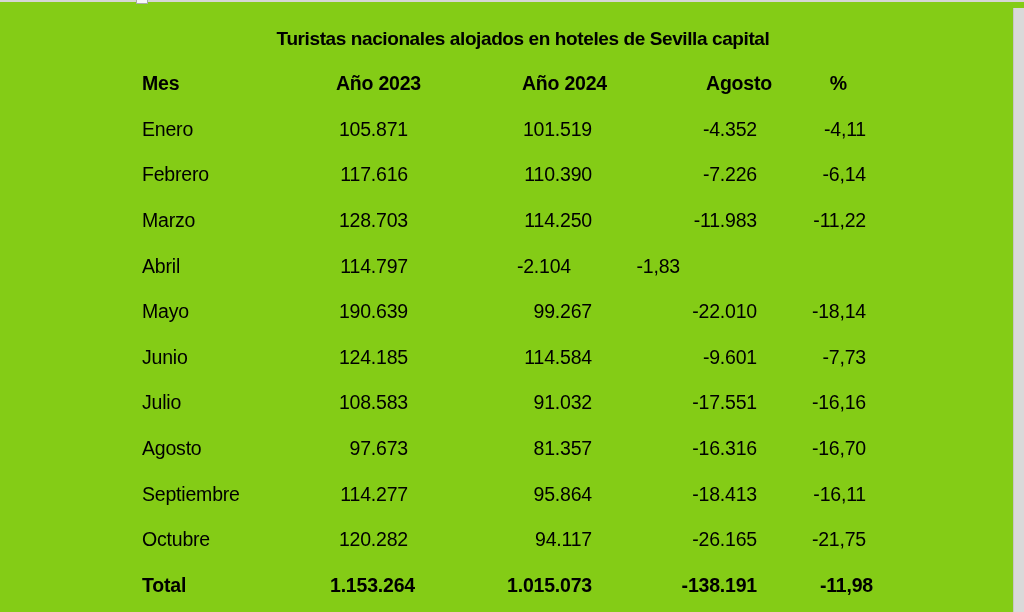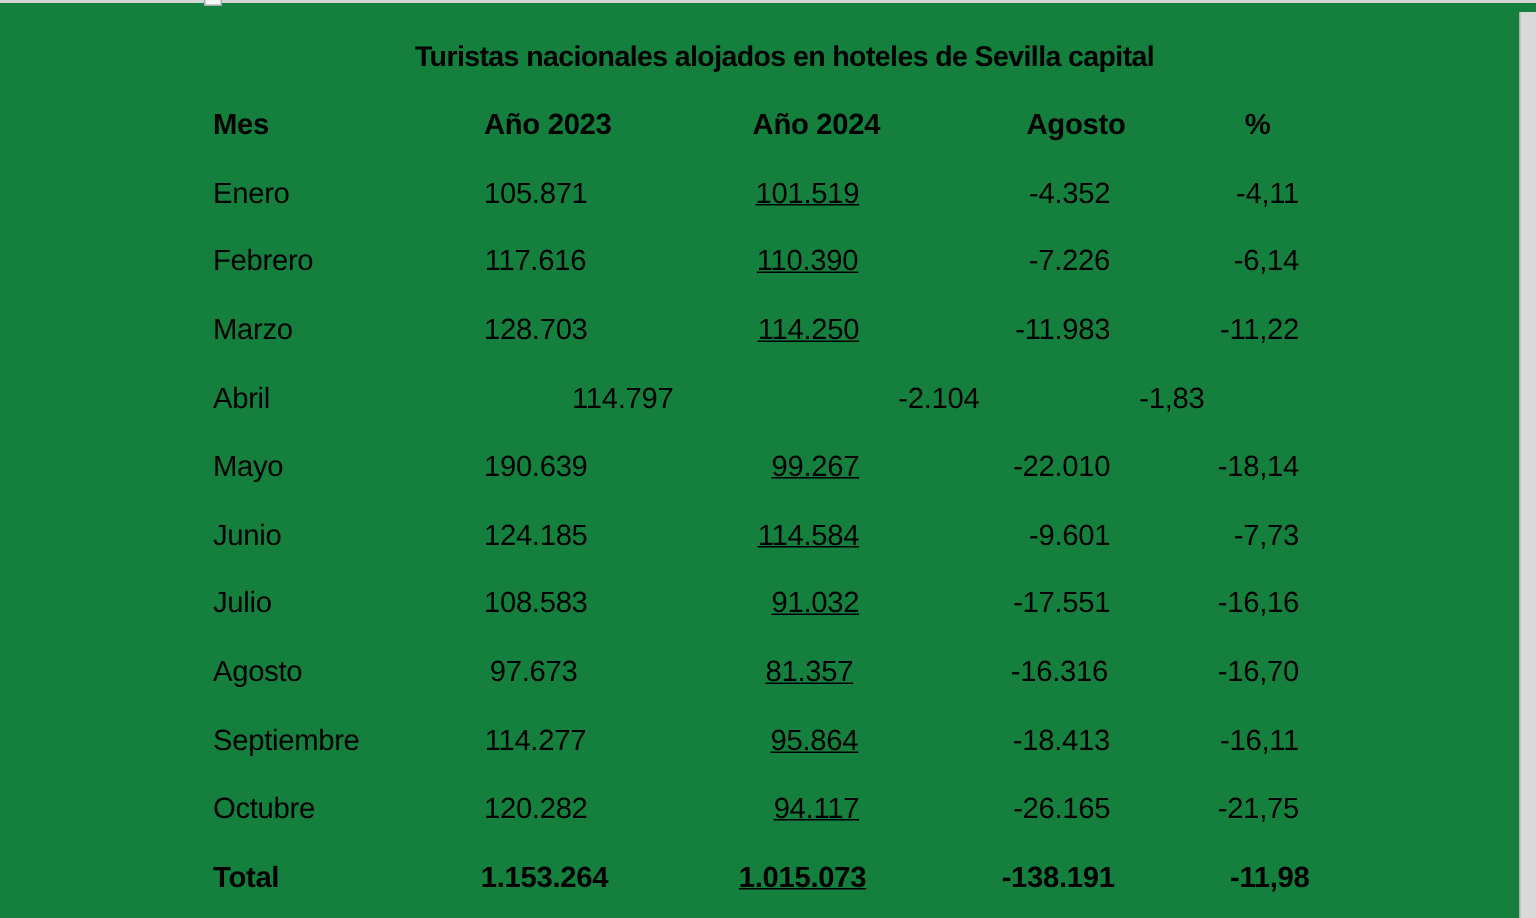--- a/index.html
+++ b/index.html
@@ -1,20 +1,20 @@
 <!DOCTYPE html>
 <html><head>
 <meta charset="utf-8">
 <style>
   html, body { margin: 0; padding: 0; background: #ffffff; }
   .page {
     position: relative;
     width: 1024px;
     height: 612px;
-    background: #15803d;
+    background: #84cc16;
     overflow: hidden;
     font-family: "Liberation Sans", "DejaVu Sans", sans-serif;
     color: #000000;
   }
   .top-line {
     position: absolute;
     left: 0; top: 0;
     width: 1024px; height: 2px;
     background: #d6d6d6;
   }
@@ -47,32 +47,31 @@
     position: absolute;
     left: 142px; top: 61px;
     width: 731px;
     font-size: 19.5px;
     letter-spacing: -0.2px;
   }
   .tr {
     display: flex;
     height: 45.6px;
     align-items: center;
-    gap: 41px;
   }
   .td { box-sizing: border-box; white-space: nowrap; }
   .c1 { width: 188px; text-align: left; }
   .c2 { width: 91px;  text-align: right; }
   .c3 { width: 186px; text-align: right; }
   .c4 { width: 165px; text-align: right; }
   .c5 { width: 101px; text-align: right; }
   .head .td, .total .td { font-weight: bold; }
   .head .c5 { padding-right: 26px; }
   .body .c2, .total .c2 { padding-right: 13px; }
-  .body .c3, .total .c3 { padding-right: 15px; text-decoration: underline; }
+  .body .c3, .total .c3 { padding-right: 15px; }
   .body .c4, .total .c4 { padding-right: 15px; }
   .body .c5 { padding-right: 7px; }
   .total .c5 { padding-right: 0; }
 </style>
 </head>
 <body>
 
 <div class="page">
 
   <div class="top-line"></div>

